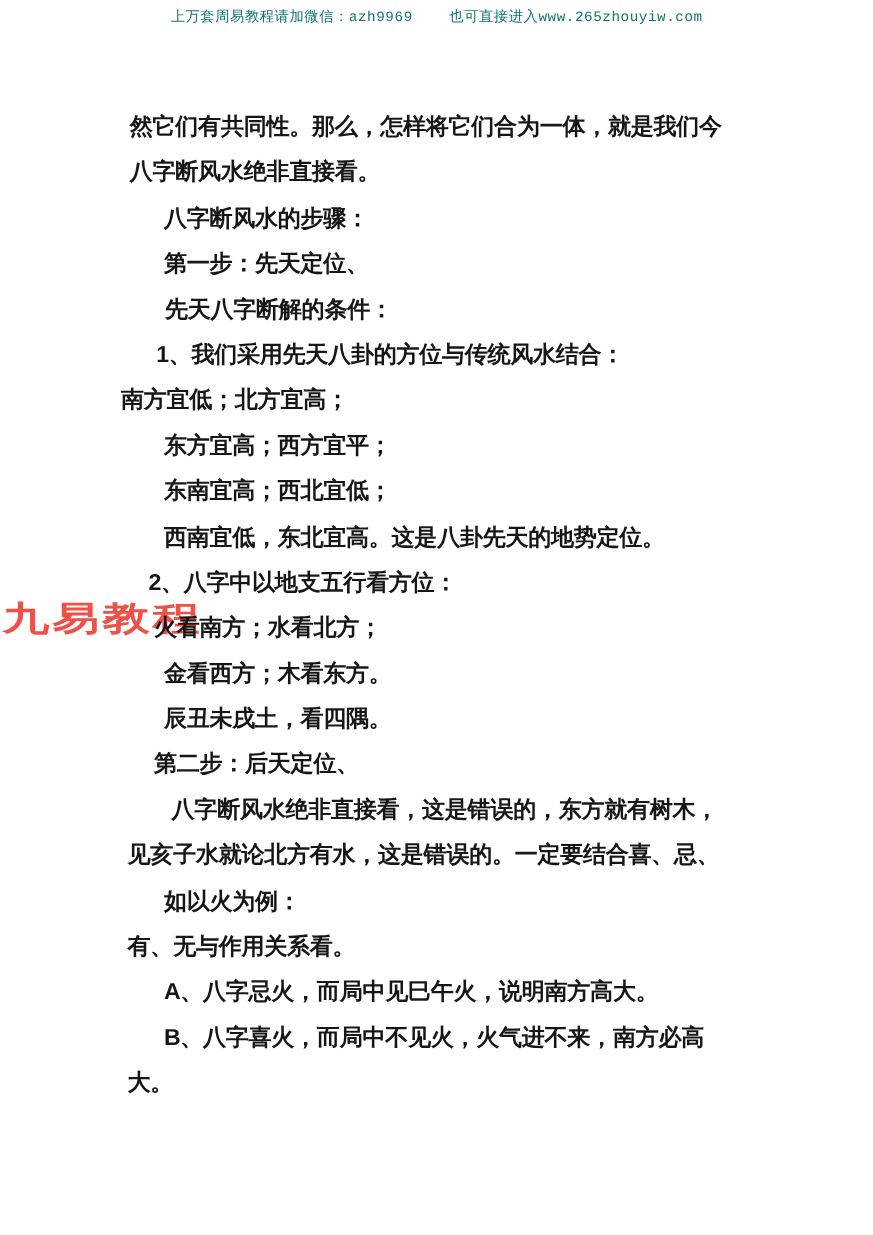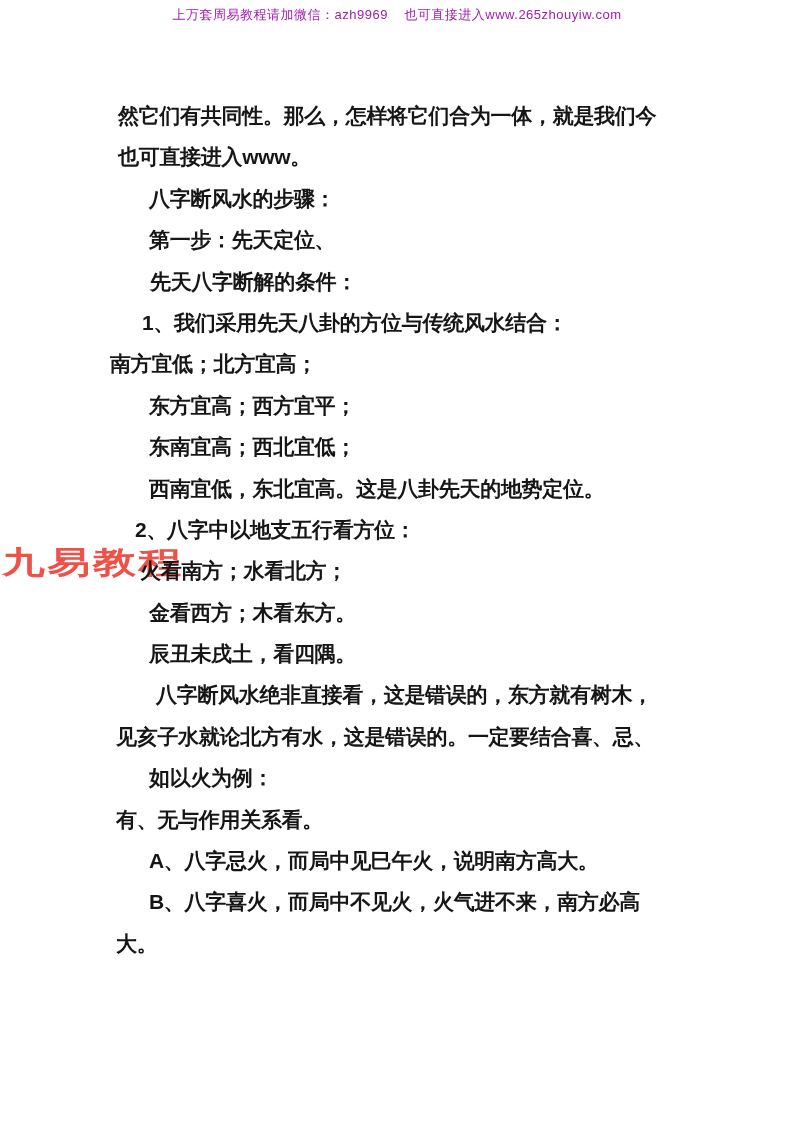--- a/index.html
+++ b/index.html
@@ -52,39 +52,40 @@
     line-height: 41.4px;
     height: 41.4px;
     white-space: nowrap;
   }
 </style>
 </head>
 <body>
 
 <div class="page">
 
-  <div class="header-line" style="color: #a21caf;">上万套周易教程请加微信：azh9969    也可直接进入www.265zhouyiw.com</div>
+  <div class="header-line" style="color: #0f766e; font-family: Liberation Mono, monospace;">上万套周易教程请加微信：azh9969    也可直接进入www.265zhouyiw.com</div>
 
   <div class="watermark" style="color: rgb(238, 81, 71);">九易教程</div>
 
   <div class="doc-body" style="color: rgb(22, 22, 22);">
       <div class="line" style="margin-left: 2px;">然它们有共同性。那么，怎样将它们合为一体，就是我们今</div>
-      <div class="line" style="margin-left: 2px;">也可直接进入www。</div>
+      <div class="line" style="margin-left: 2px;">八字断风水绝非直接看。</div>
       <div class="line" style="margin-left: 33px;">八字断风水的步骤：</div>
       <div class="line" style="margin-left: 33px;">第一步：先天定位、</div>
       <div class="line" style="margin-left: 34px;">先天八字断解的条件：</div>
       <div class="line" style="margin-left: 26px;">1、我们采用先天八卦的方位与传统风水结合：</div>
       <div class="line" style="margin-left: -6px;">南方宜低；北方宜高；</div>
       <div class="line" style="margin-left: 33px;">东方宜高；西方宜平；</div>
       <div class="line" style="margin-left: 33px;">东南宜高；西北宜低；</div>
       <div class="line" style="margin-left: 33px;">西南宜低，东北宜高。这是八卦先天的地势定位。</div>
       <div class="line" style="margin-left: 19px;">2、八字中以地支五行看方位：</div>
       <div class="line" style="margin-left: 24px;">火看南方；水看北方；</div>
       <div class="line" style="margin-left: 33px;">金看西方；木看东方。</div>
       <div class="line" style="margin-left: 33px;">辰丑未戌土，看四隅。</div>
+      <div class="line" style="margin-left: 24px;">第二步：后天定位、</div>
       <div class="line" style="margin-left: 40px;">八字断风水绝非直接看，这是错误的，东方就有树木，</div>
       <div class="line" style="margin-left: 0px;">见亥子水就论北方有水，这是错误的。一定要结合喜、忌、</div>
       <div class="line" style="margin-left: 33px;">如以火为例：</div>
       <div class="line" style="margin-left: 0px;">有、无与作用关系看。</div>
       <div class="line" style="margin-left: 33px;">A、八字忌火，而局中见巳午火，说明南方高大。</div>
       <div class="line" style="margin-left: 33px;">B、八字喜火，而局中不见火，火气进不来，南方必高</div>
       <div class="line" style="margin-left: 0px;">大。</div>
     </div>
 
 </div>

